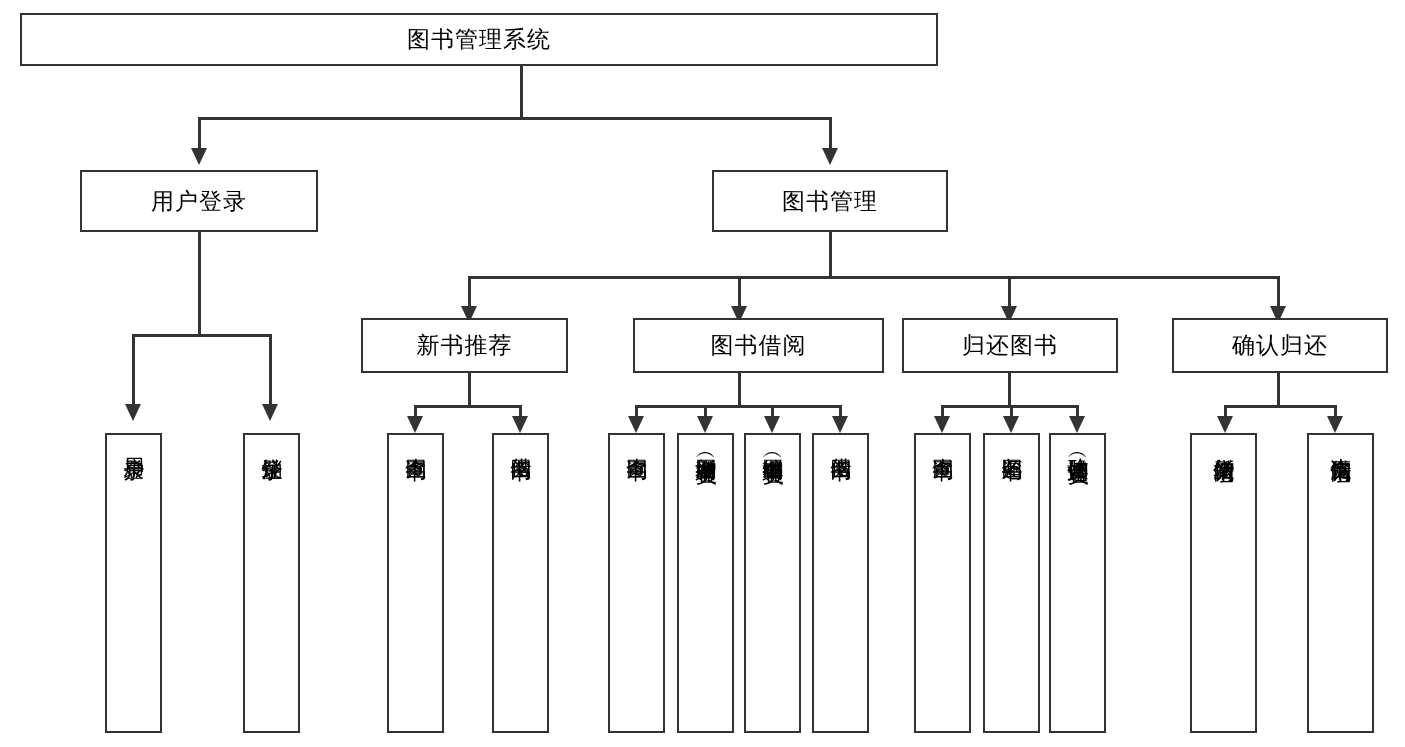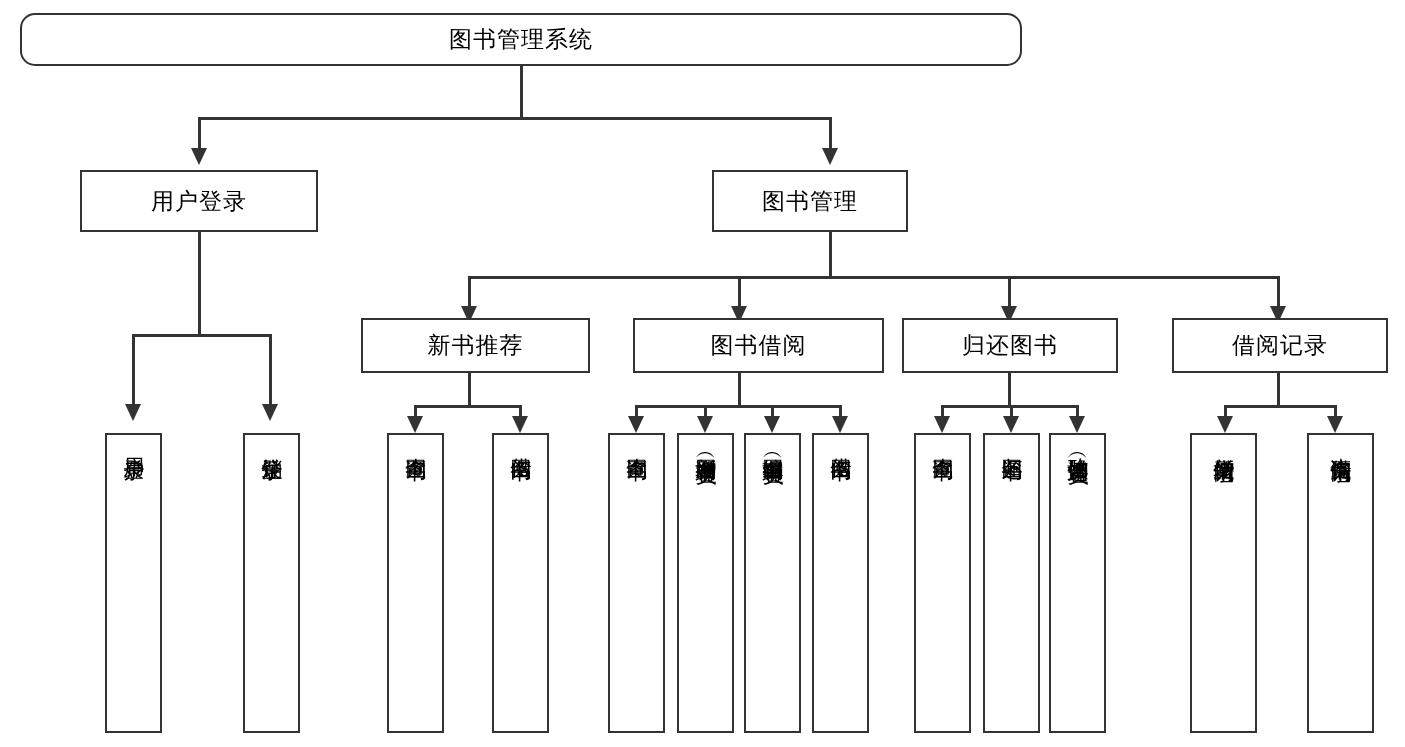--- a/index.html
+++ b/index.html
@@ -78,37 +78,37 @@
     letter-spacing: 0.5px;
     white-space: nowrap;
     pointer-events: none;
   }
 </style>
 </head>
 <body>
 
 <div id="canvas">
 
-  <div class="node horiz" style="left:20px; top:13px; width:1002px; height:53px;border-radius:15px;">
+  <div class="node horiz" style="left:20px; top:13px; width:918px; height:53px;">
     <span>图书管理系统</span>
   </div>
 
   <div class="vline" style="left:520px; top:66px; width:3px; height:52px;"></div>
 
   <div class="hline" style="left:198px; top:117px; width:634px; height:3px;"></div>
 
   <div class="vline" style="left:198px; top:117px; height:33px;"></div>
   <div class="arrow" style="left:191px; top:148px;"></div>
   <div class="vline" style="left:829px; top:117px; height:33px;"></div>
   <div class="arrow" style="left:822px; top:148px;"></div>
 
   <div class="node horiz" style="left:80px; top:170px; width:238px; height:62px;">
     <span>用户登录</span>
   </div>
-  <div class="node horiz" style="left:712px; top:170px; width:196px; height:62px;">
+  <div class="node horiz" style="left:712px; top:170px; width:236px; height:62px;">
     <span>图书管理</span>
   </div>
 
   <div class="vline" style="left:198px; top:232px; height:104px;"></div>
   <div class="hline" style="left:132px; top:334px; width:140px; height:3px;"></div>
   <div class="vline" style="left:132px; top:334px; height:72px;"></div>
   <div class="arrow" style="left:125px; top:404px;"></div>
   <div class="vline" style="left:269px; top:334px; height:72px;"></div>
   <div class="arrow" style="left:262px; top:404px;"></div>
 
@@ -116,31 +116,31 @@
   <div class="hline" style="left:468px; top:276px; width:812px; height:3px;"></div>
   <div class="vline" style="left:468px; top:276px; height:32px;"></div>
   <div class="arrow" style="left:461px; top:306px;"></div>
   <div class="vline" style="left:738px; top:276px; height:32px;"></div>
   <div class="arrow" style="left:731px; top:306px;"></div>
   <div class="vline" style="left:1008px; top:276px; height:32px;"></div>
   <div class="arrow" style="left:1001px; top:306px;"></div>
   <div class="vline" style="left:1277px; top:276px; height:32px;"></div>
   <div class="arrow" style="left:1270px; top:306px;"></div>
 
-  <div class="node horiz" style="left:361px; top:318px; width:229px; height:55px;">
+  <div class="node horiz" style="left:361px; top:318px; width:207px; height:55px;">
     <span>新书推荐</span>
   </div>
   <div class="node horiz" style="left:633px; top:318px; width:251px; height:55px;">
     <span>图书借阅</span>
   </div>
   <div class="node horiz" style="left:902px; top:318px; width:216px; height:55px;">
     <span>归还图书</span>
   </div>
   <div class="node horiz" style="left:1172px; top:318px; width:216px; height:55px;">
-    <span>借阅记录</span>
+    <span>确认归还</span>
   </div>
 
   <div class="vline" style="left:468px; top:373px; height:35px;"></div>
   <div class="hline" style="left:414px; top:405px; width:108px; height:3px;"></div>
   <div class="vline" style="left:414px; top:405px; height:14px;"></div>
   <div class="arrow" style="left:407px; top:416px;"></div>
   <div class="vline" style="left:519px; top:405px; height:14px;"></div>
   <div class="arrow" style="left:512px; top:416px;"></div>
 
   <div class="vline" style="left:738px; top:373px; height:35px;"></div>

